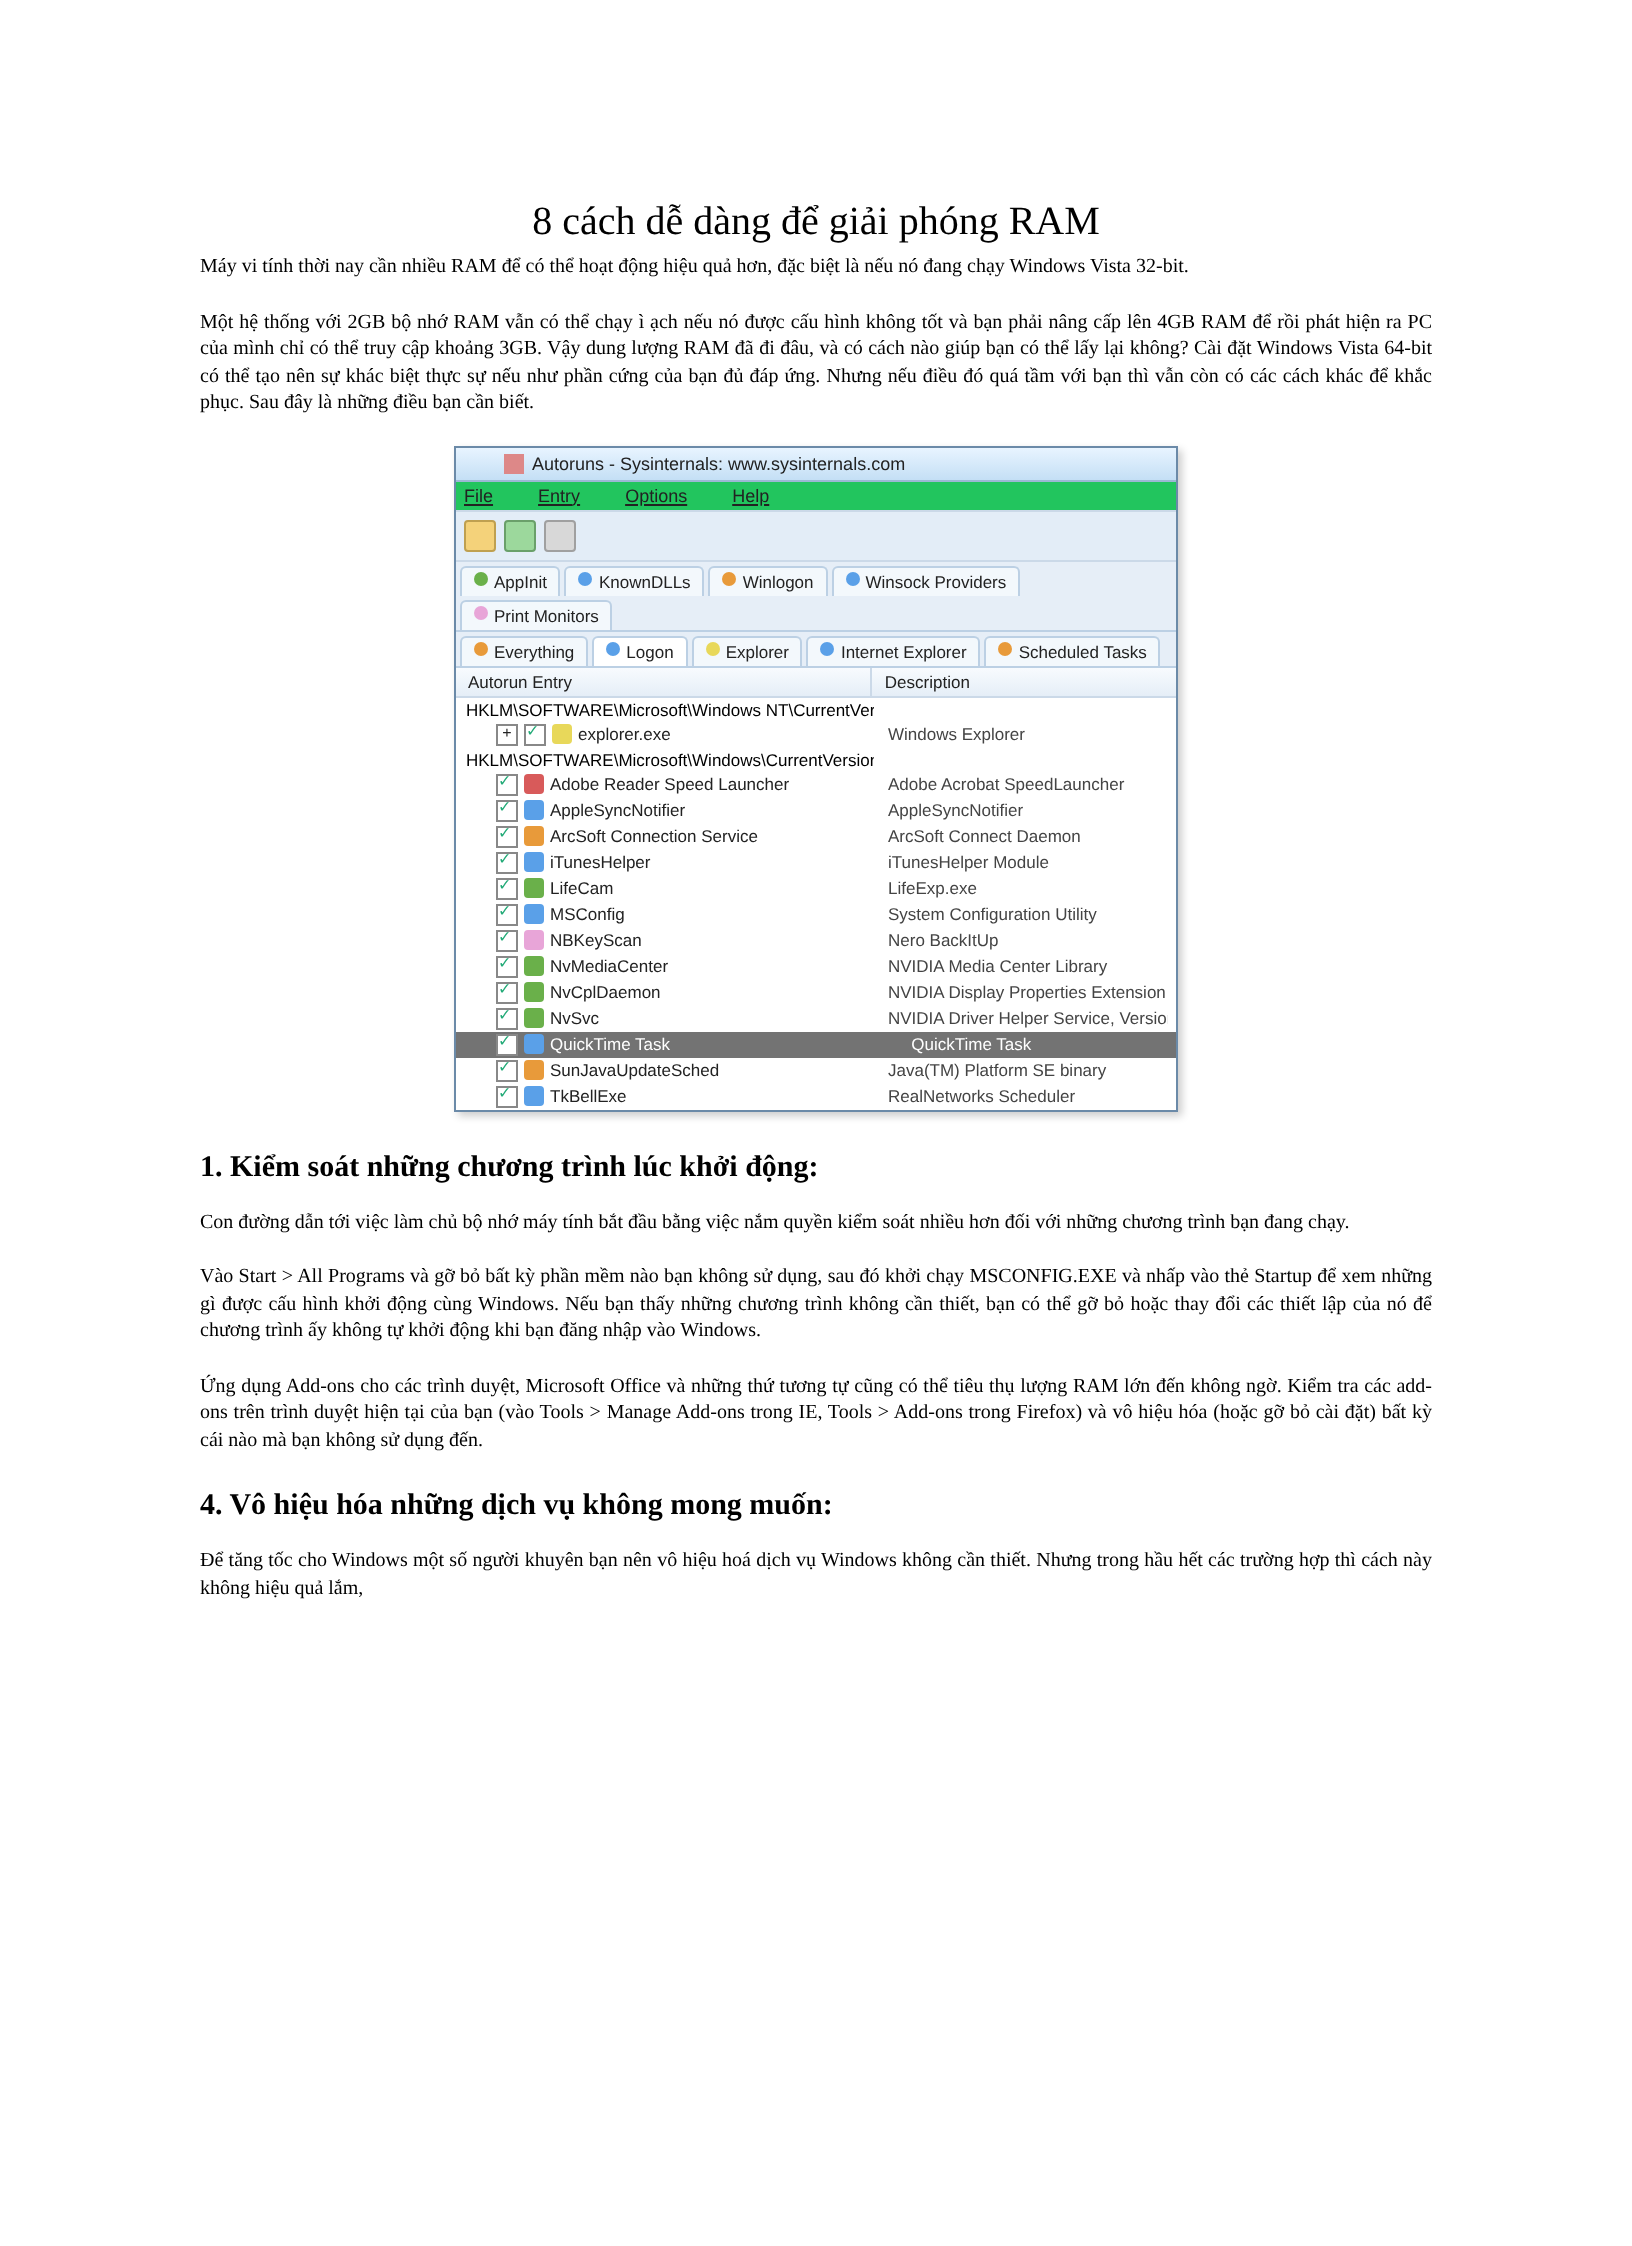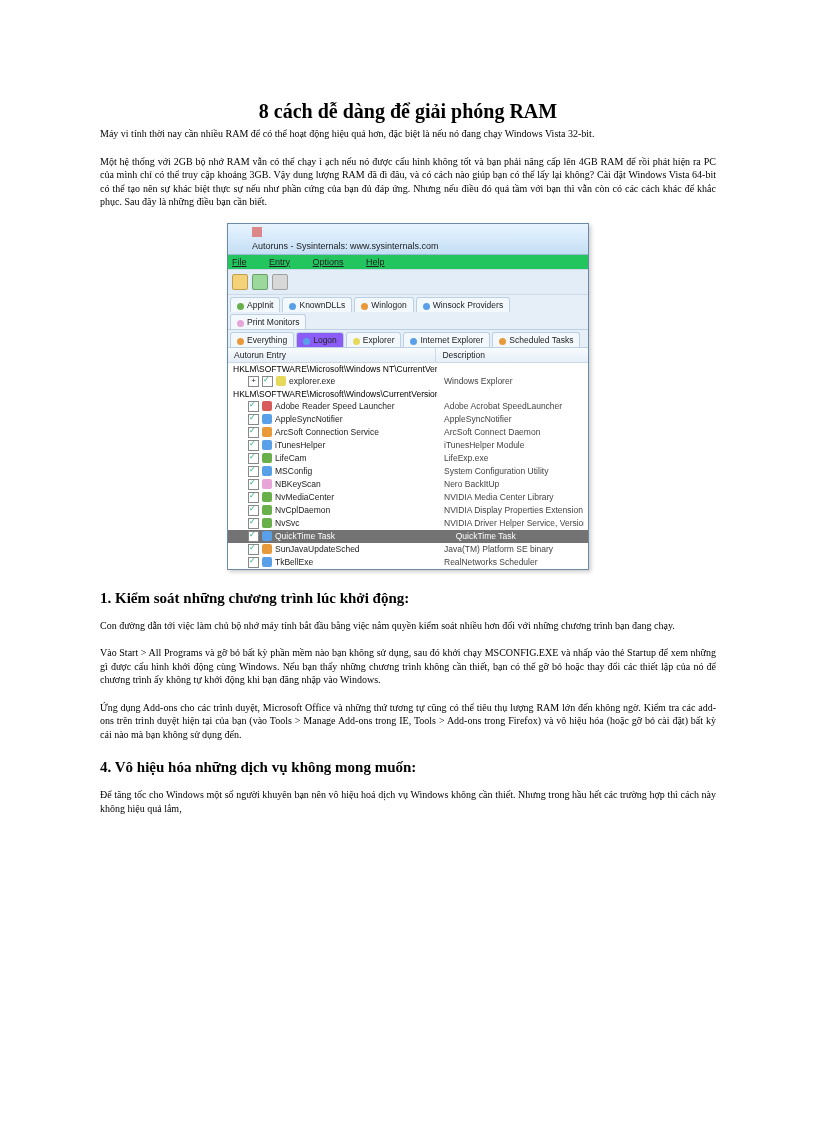--- a/index.html
+++ b/index.html
@@ -8,21 +8,21 @@
     background: #fff;
     font-family: "Times New Roman", Times, serif;
     color: #000;
     width: 816px;
   }
   .page {
     padding: 100px 100px 60px 100px;
   }
   .title {
     font-size: 20px;
-    font-weight: bold;
+    font-weight: normal;
     text-align: center;
     margin-bottom: 4px;
   }
   .para {
     font-size: 10px;
     line-height: 1.35;
     text-align: justify;
     margin-bottom: 14px;
   }
   .h2 {
@@ -43,23 +43,22 @@
     font-size: 9px;
     color: #222;
     background: #e8f0f8;
     box-shadow: 2px 2px 4px rgba(0,0,0,0.2);
   }
   .win-title {
     background: linear-gradient(to bottom, #e8f4ff, #c4dff5);
     padding: 3px 24px;
     border-bottom: 1px solid #9cb8d4;
     display: flex;
-    align-items: flex-start;
+    align-items: center;
     gap: 4px;
-    flex-direction: column;
   }
   .win-title .ico {
     width: 10px; height: 10px; background: #d88; display:inline-block;
   }
   .win-menu {
     background: #22c55e;
     padding: 2px 4px;
     border-bottom: 1px solid #cbd9e8;
   }
   .win-menu span { margin-right: 10px; }
@@ -83,25 +82,25 @@
   }
   .tab {
     border: 1px solid #bcd0e4;
     border-bottom: none;
     background: #f3f8fc;
     padding: 2px 6px;
     margin-right: 2px;
     margin-top: 2px;
     border-radius: 3px 3px 0 0;
     display: flex;
-    align-items: flex-end;
+    align-items: flex-start;
     gap: 3px;
     font-size: 8.5px;
   }
-  .tab.active { background: #8b5cf6; font-weight: normal; }
+  .tab.active { background: #ffffff; font-weight: normal; }
   .tab .dot { width:7px; height:7px; border-radius:50%; display:inline-block; }
   .win-list-header {
     display: flex;
     background: linear-gradient(to bottom,#f8fbfe,#e5eef7);
     border-bottom: 1px solid #cbd9e8;
     font-size: 8.5px;
   }
   .col-entry { flex: 1.4; padding: 2px 6px; border-right:1px solid #cbd9e8; }
   .col-desc  { flex: 1; padding: 2px 6px; }
   .win-list { background: #fff; min-height: 170px; }

